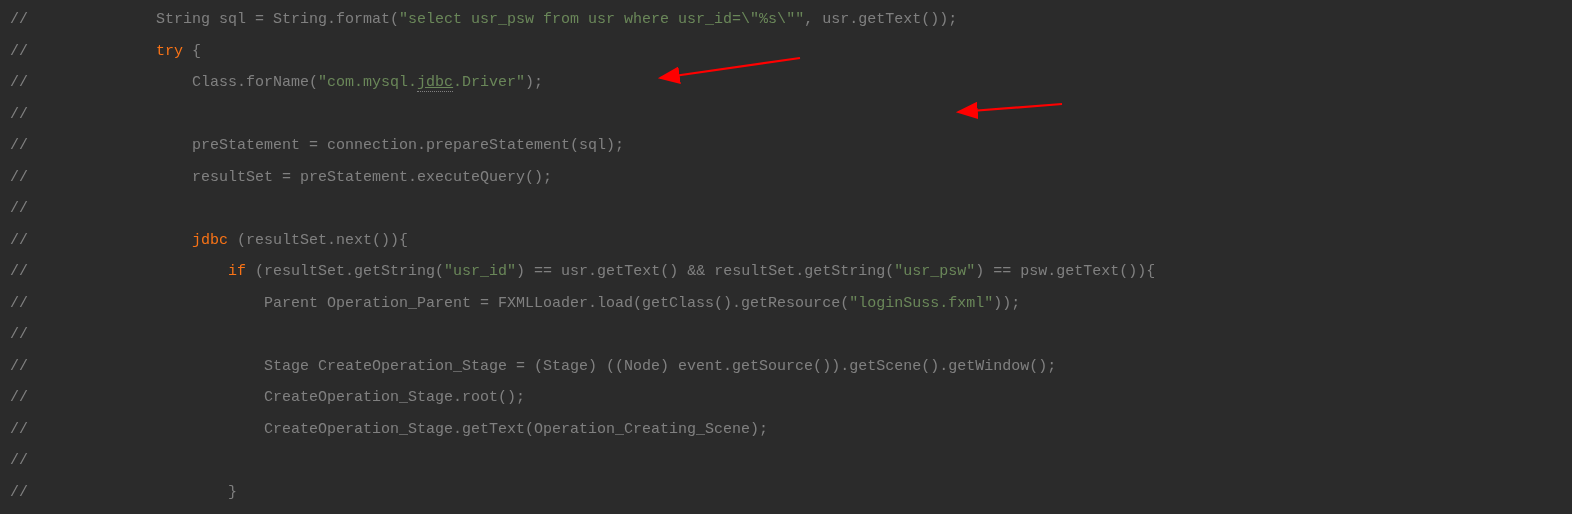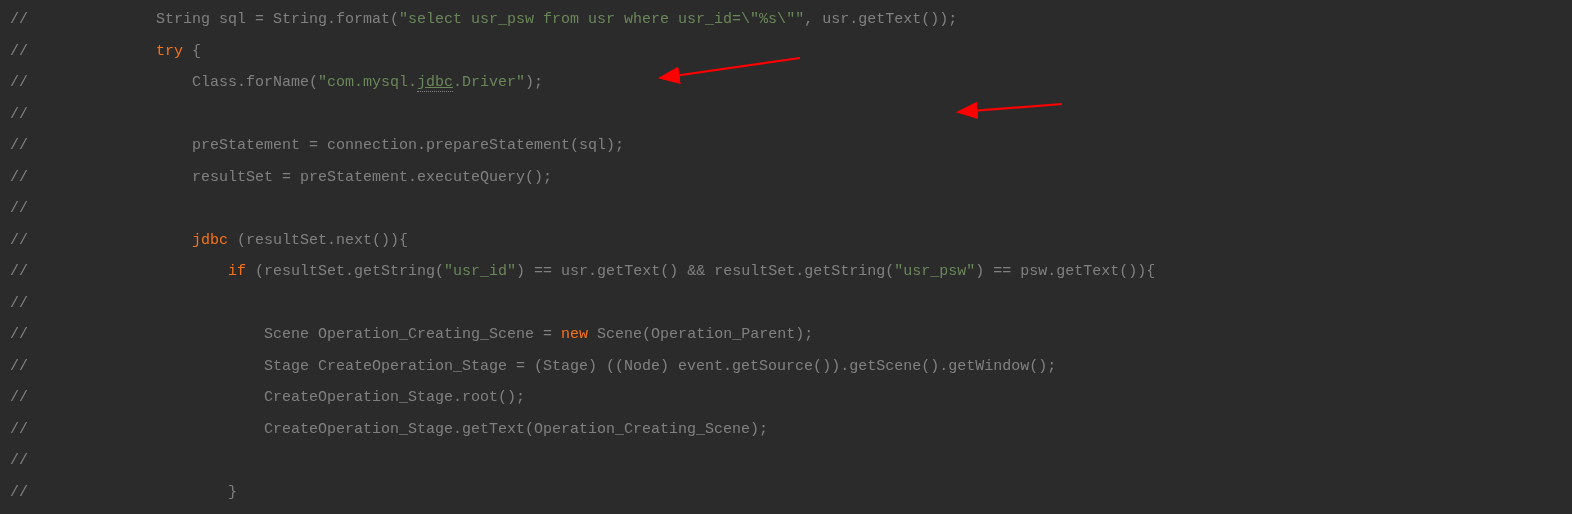--- a/index.html
+++ b/index.html
@@ -57,22 +57,22 @@
 
 <div class="line"><span class="gutter comment">//</span><span class="code comment">            String sql = String.format(<span class="str">"select usr_psw from usr where usr_id=\"%s\""</span>, usr.getText());</span></div>
     <div class="line"><span class="gutter comment">//</span><span class="code comment">            <span class="kw">try</span> {</span></div>
     <div class="line"><span class="gutter comment">//</span><span class="code comment">                Class.forName(<span class="str">"com.mysql.<span class="underline">jdbc</span>.Driver"</span>);</span></div>
     <div class="line"><span class="gutter comment">//</span></div>
     <div class="line"><span class="gutter comment">//</span><span class="code comment">                preStatement = connection.prepareStatement(sql);</span></div>
     <div class="line"><span class="gutter comment">//</span><span class="code comment">                resultSet = preStatement.executeQuery();</span></div>
     <div class="line"><span class="gutter comment">//</span><span class="code comment"></span></div>
     <div class="line"><span class="gutter comment">//</span><span class="code comment">                <span class="kw">jdbc</span> (resultSet.next()){</span></div>
     <div class="line"><span class="gutter comment">//</span><span class="code comment">                    <span class="kw">if</span> (resultSet.getString(<span class="str">"usr_id"</span>) == usr.getText() &amp;&amp; resultSet.getString(<span class="str">"usr_psw"</span>) == psw.getText()){</span></div>
+    <div class="line"><span class="gutter comment">//</span><span class="code comment">                        Parent Operation_Parent = FXMLLoader.load(getClass().getResource(<span class="str">"loginSuss.fxml"</span>));</span></div>
     <div class="line"><span class="gutter comment">//</span></div>
-    <div class="line"><span class="gutter comment">//</span><span class="code comment">                        Scene Operation_Creating_Scene = <span class="kw">new</span> Scene(Operation_Parent);</span></div>
     <div class="line"><span class="gutter comment">//</span><span class="code comment">                        Stage CreateOperation_Stage = (Stage) ((Node) event.getSource()).getScene().getWindow();</span></div>
     <div class="line"><span class="gutter comment">//</span><span class="code comment">                        CreateOperation_Stage.root();</span></div>
     <div class="line"><span class="gutter comment">//</span><span class="code comment">                        CreateOperation_Stage.getText(Operation_Creating_Scene);</span></div>
     <div class="line"><span class="gutter comment">//</span></div>
     <div class="line"><span class="gutter comment">//</span><span class="code comment">                    }</span></div>
   </div>
 
 <svg class="arrow" width="1572" height="514" style="left:0;top:0;">
   <defs>
     <marker id="ah1" markerWidth="10" markerHeight="8" refX="9" refY="4" orient="auto">

